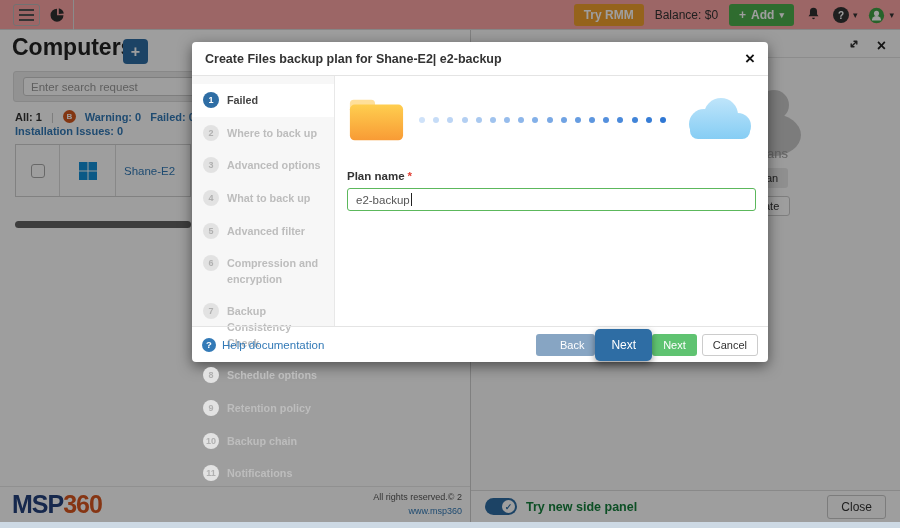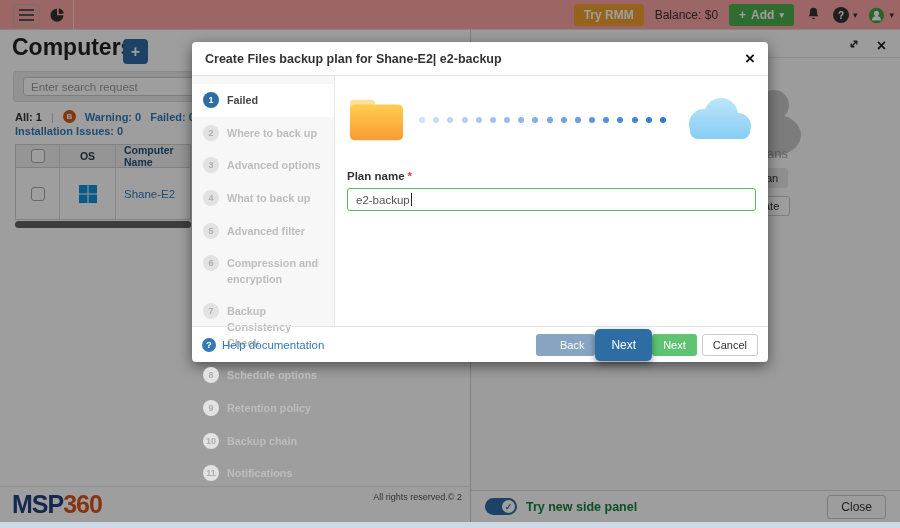--- a/index.html
+++ b/index.html
@@ -159,27 +159,20 @@
   <span class="f-dark">All: 1</span>
   <span class="f-div">|</span>
   <span class="badge-b">B</span>
   <span class="f-link">Warning: 0</span>
   <span class="f-link">Failed: 0</span>
   <span class="f-link">Overd</span>
 </div>
 <div class="filter-row2">Installation Issues: 0</div>
 
 <div class="table">
-  <div class="t-head">
-    <div class="t-c1">
-        <span class="cbx"></span>
-      </div>
-    <div class="t-c2">OS</div>
-    <div class="t-c3">Computer Name</div>
-  </div>
   <div class="t-row">
     <div class="t-c1">
         <span class="cbx"></span>
       </div>
     <div class="t-c2">
       <svg width="20" height="20" viewBox="0 0 20 20">
         <rect x="1" y="1" width="8.5" height="8.5" fill="#1290d8"></rect>
         <rect x="10.5" y="1" width="8.5" height="8.5" fill="#1290d8"></rect>
         <rect x="1" y="10.5" width="8.5" height="8.5" fill="#1290d8"></rect>
         <rect x="10.5" y="10.5" width="8.5" height="8.5" fill="#1290d8"></rect>
@@ -187,20 +180,21 @@
     </div>
     <div class="t-c3">Shane-E2</div>
   </div>
 </div>
 <div class="hscroll"></div>
 
 <div class="page-bottom">
   <div class="logo"><span class="logo-msp">MSP</span><span class="logo-360">360</span></div>
   <div class="rights">
     <div>All rights reserved.© 2</div>
+    <div class="site">www.msp360</div>
   </div>
 </div>
 
 <div class="side-panel">
   <div class="panel-header">
     <div class="panel-icons">
       <span>
         <svg width="14" height="14" viewBox="0 0 20 20">
             <path d="M6 14 L14 6 M6 14 v-4 M6 14 h4 M14 6 v4 M14 6 h-4" stroke="#2f2f2f" stroke-width="2" fill="none" stroke-linecap="round"></path>
           </svg>

